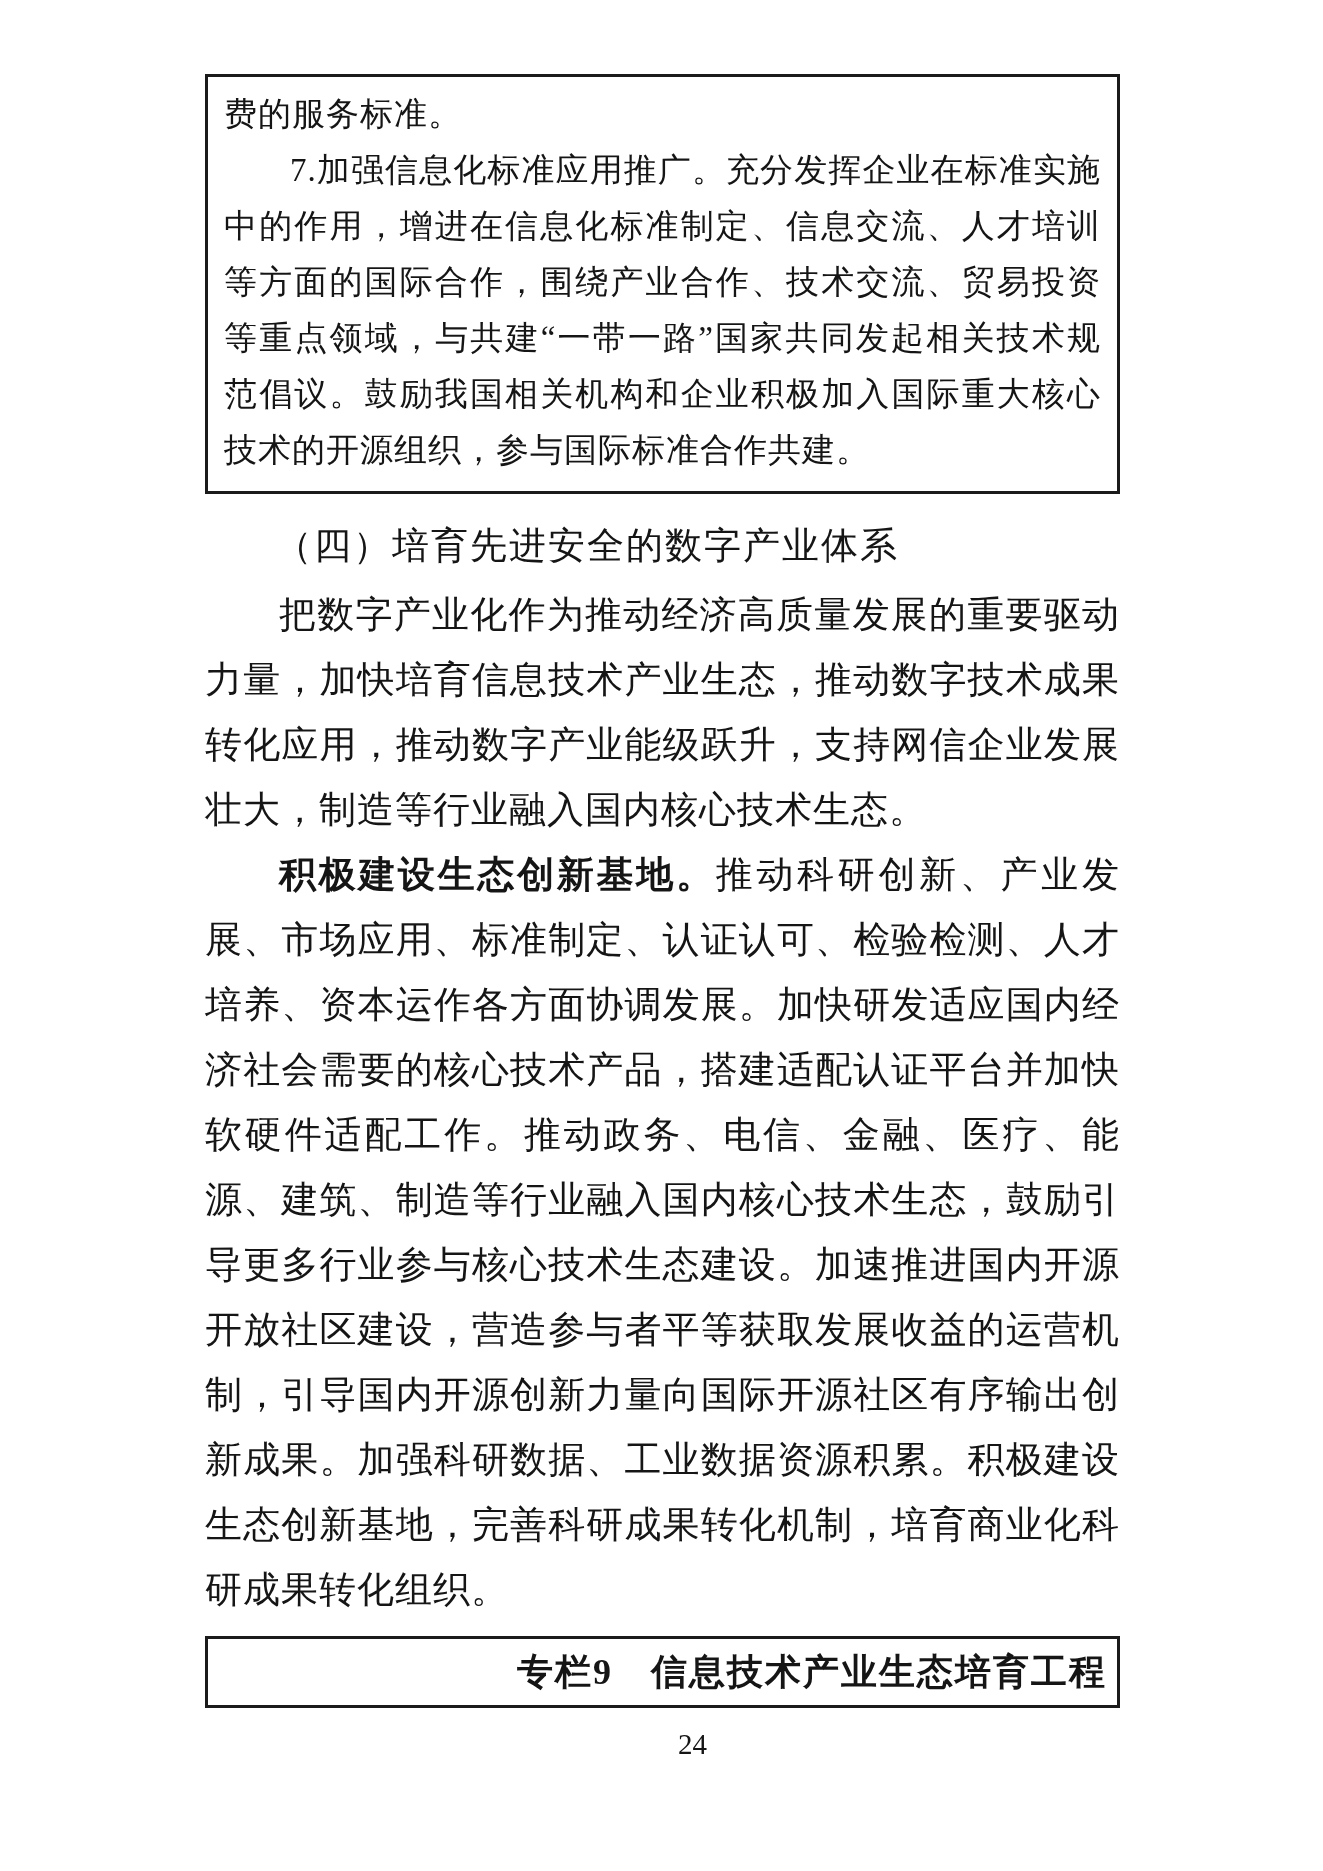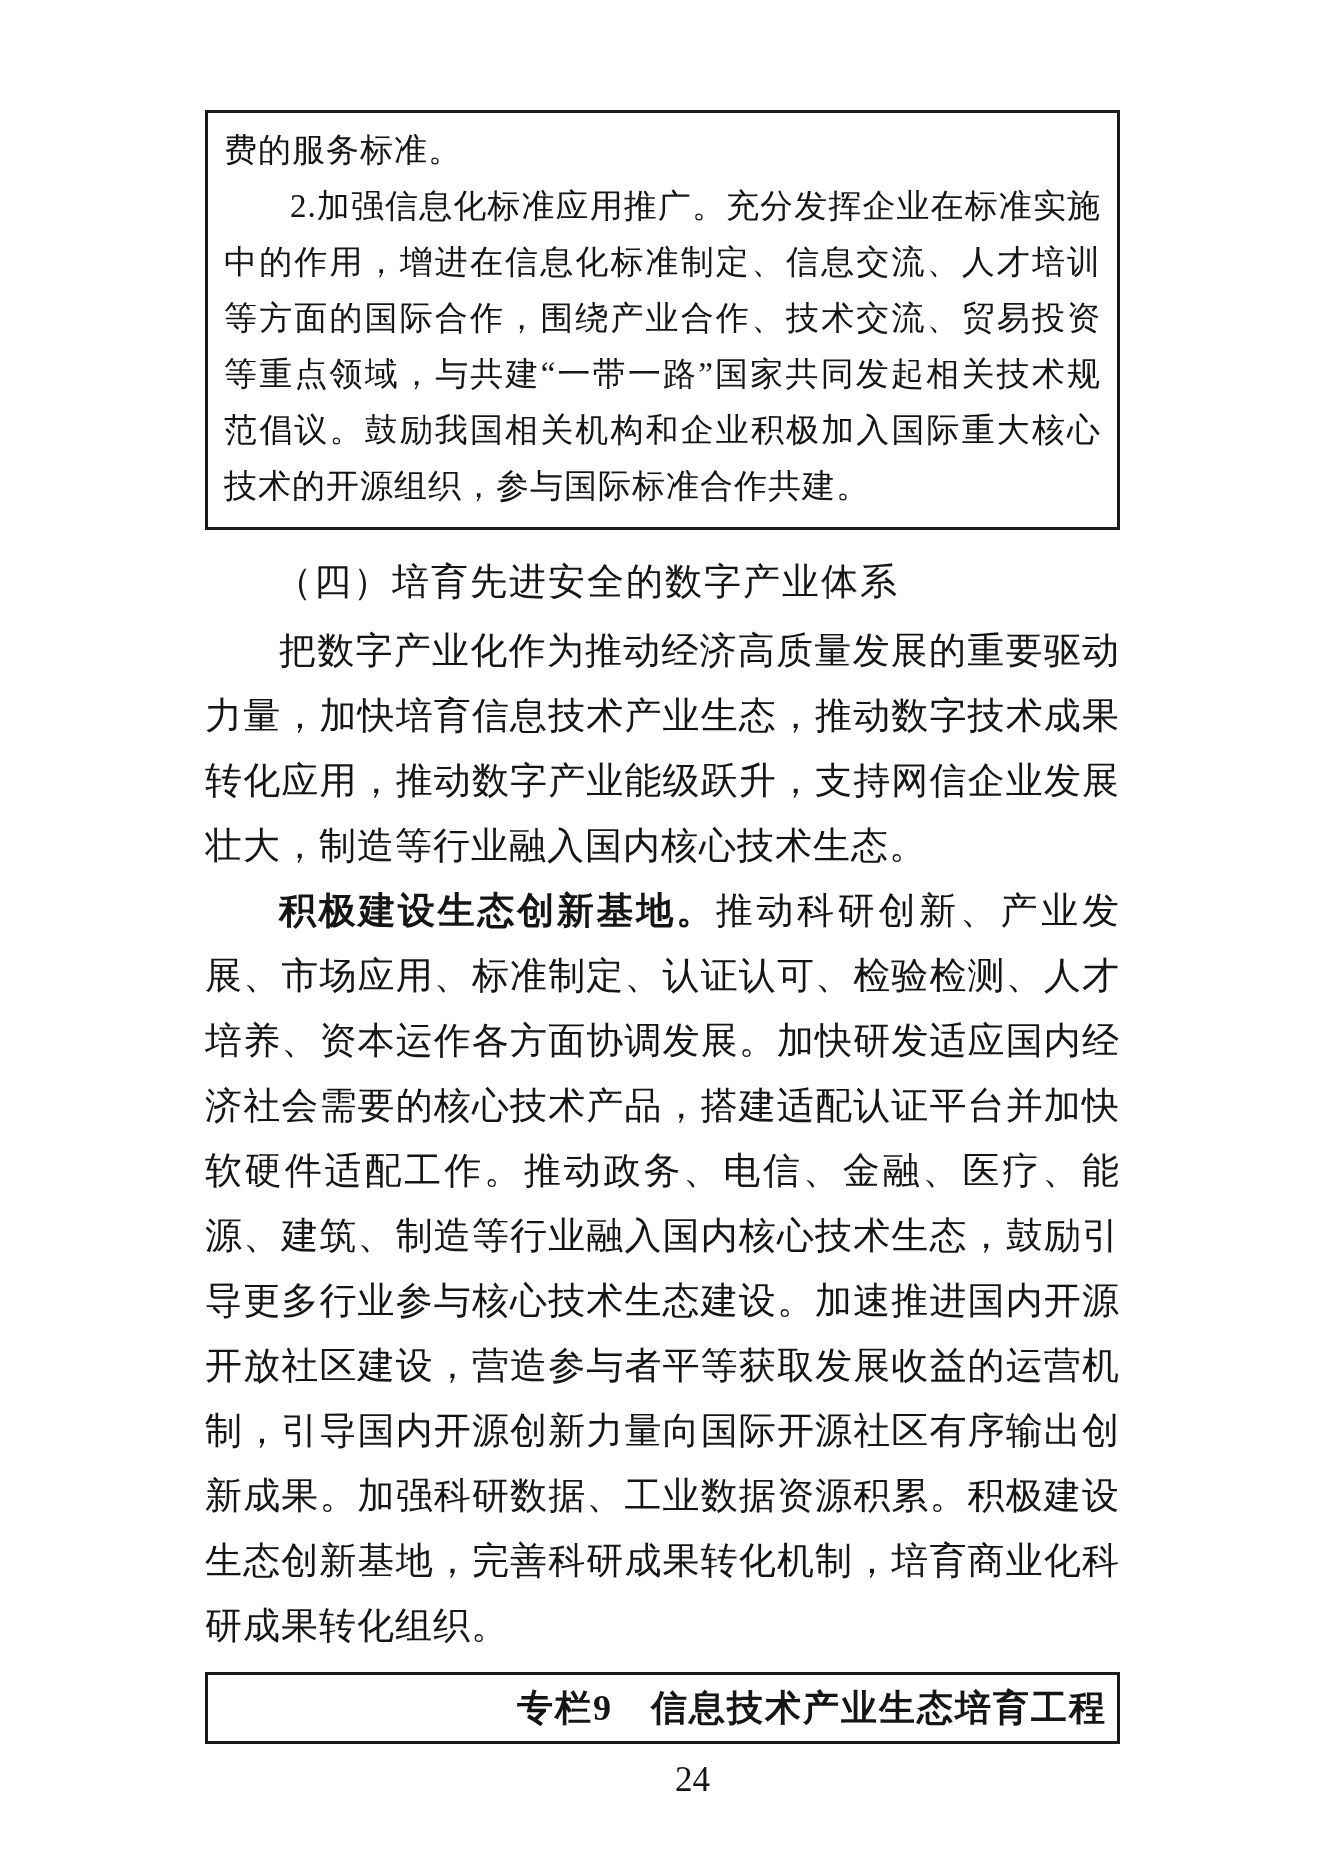--- a/index.html
+++ b/index.html
@@ -16,21 +16,21 @@
     overflow: hidden;
   }
   .content {
     position: absolute;
     left: 205px;
     top: 0;
     width: 915px;
   }
   
   .callout-top {
-    margin-top: 110px;
+    margin-top: 74px;
     border: 3px solid #1b1b1b;
     padding: 9px 16px 13px 16px;
     box-sizing: border-box;
   }
   .callout-top p {
     margin: 0;
     font-size: 33px;
     line-height: 56px;
     text-align: justify;
     text-justify: inter-character;
@@ -75,33 +75,33 @@
     text-align: right;
     font-size: 36px;
     line-height: 42px;
     font-weight: 700;
     letter-spacing: 2px;
   }
   
   .page-number {
     margin-top: 16px;
     text-align: center;
-    font-size: 35px;
+    font-size: 29px;
     line-height: 40px;
     padding-left: 60px; 
   }
 </style>
 </head>
 <body>
 
 <div class="content">
 
   <div class="callout-top">
     <p>费的服务标准。</p>
-    <p class="indent">2.加强信息化标准应用推广。充分发挥企业在标准实施中的作用，增进在信息化标准制定、信息交流、人才培训等方面的国际合作，围绕产业合作、技术交流、贸易投资等重点领域，与共建“一带一路”国家共同发起相关技术规范倡议。鼓励我国相关机构和企业积极加入国际重大核心技术的开源组织，参与国际标准合作共建。</p>
+    <p class="indent">7.加强信息化标准应用推广。充分发挥企业在标准实施中的作用，增进在信息化标准制定、信息交流、人才培训等方面的国际合作，围绕产业合作、技术交流、贸易投资等重点领域，与共建“一带一路”国家共同发起相关技术规范倡议。鼓励我国相关机构和企业积极加入国际重大核心技术的开源组织，参与国际标准合作共建。</p>
   </div>
 
   <div class="section-heading">（四）培育先进安全的数字产业体系</div>
 
   <p class="body-para">把数字产业化作为推动经济高质量发展的重要驱动力量，加快培育信息技术产业生态，推动数字技术成果转化应用，推动数字产业能级跃升，支持网信企业发展壮大，制造等行业融入国内核心技术生态。</p>
 
   <p class="body-para">
     <span class="lead">积极建设生态创新基地。</span><span>推动科研创新、产业发展、市场应用、标准制定、认证认可、检验检测、人才培养、资本运作各方面协调发展。加快研发适应国内经济社会需要的核心技术产品，搭建适配认证平台并加快软硬件适配工作。推动政务、电信、金融、医疗、能源、建筑、制造等行业融入国内核心技术生态，鼓励引导更多行业参与核心技术生态建设。加速推进国内开源开放社区建设，营造参与者平等获取发展收益的运营机制，引导国内开源创新力量向国际开源社区有序输出创新成果。加强科研数据、工业数据资源积累。积极建设生态创新基地，完善科研成果转化机制，培育商业化科研成果转化组织。</span>
   </p>
 

